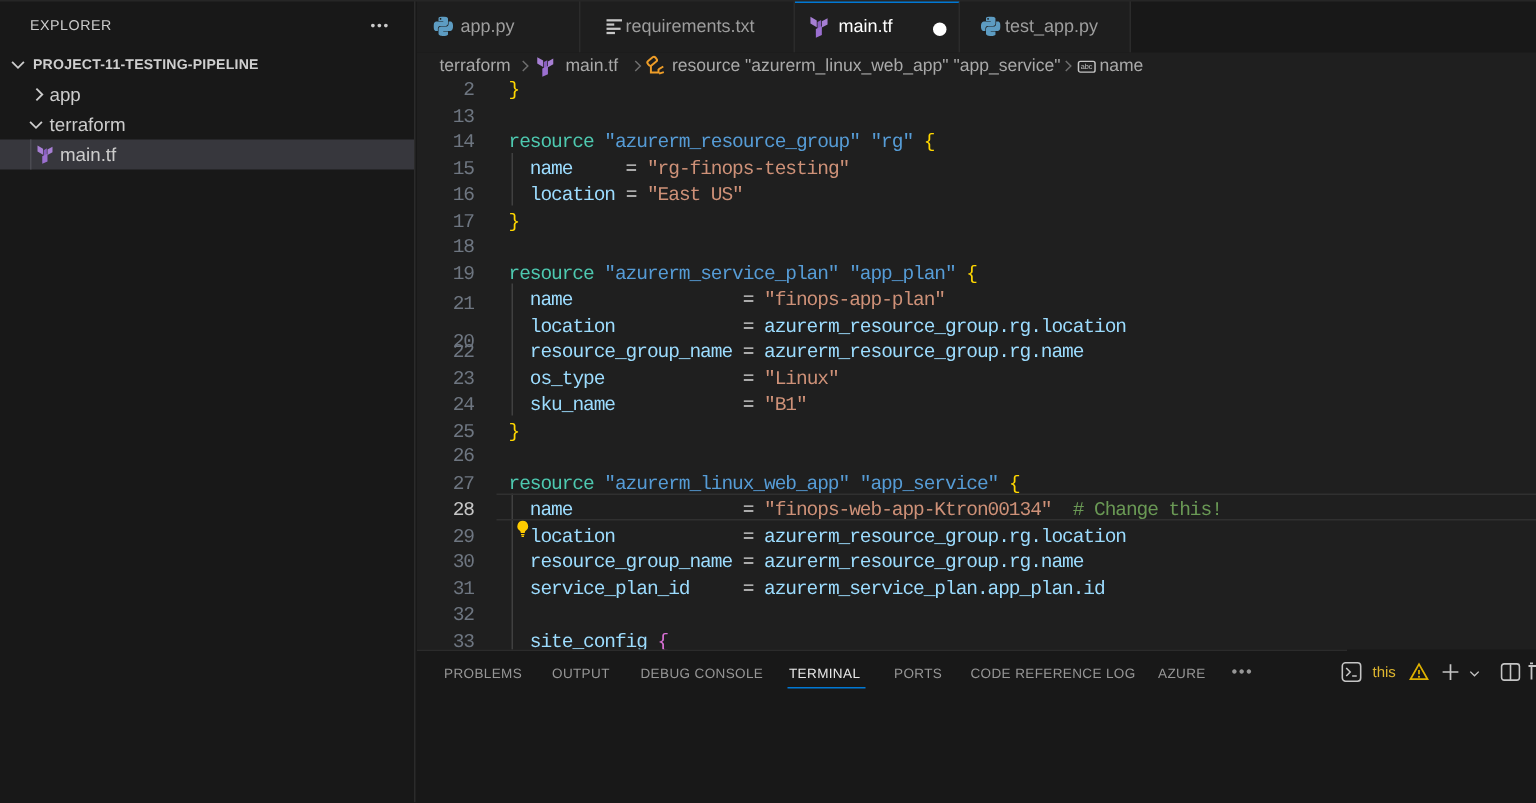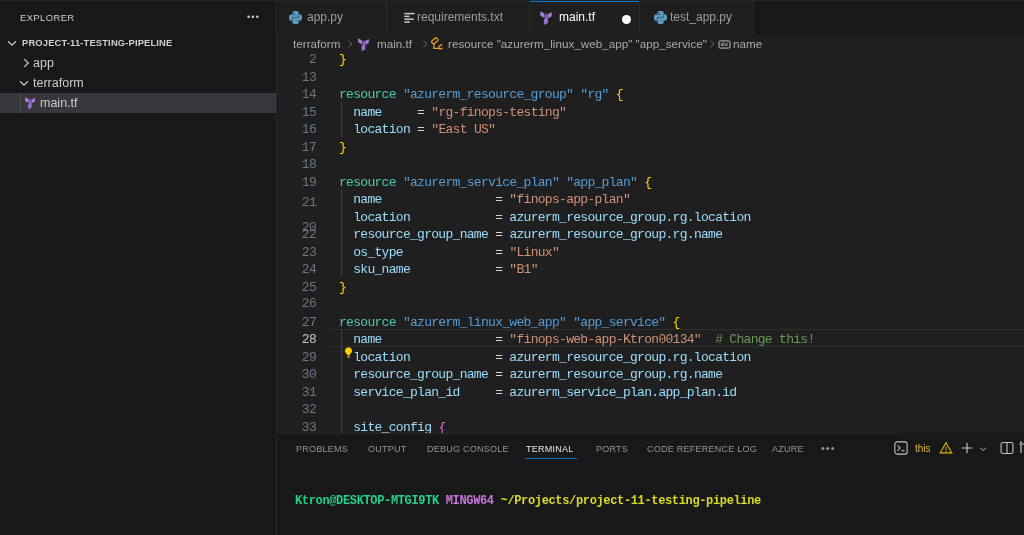--- a/index.html
+++ b/index.html
@@ -239,16 +239,15 @@
       <path d="M3.5 6 8 10.5 12.5 6" fill="none" stroke="#c5c5c5" stroke-width="1.5"></path>
     </svg>
     <svg class="abs" style="left:722px;top:7px;" width="14" height="14" viewBox="0 0 16 16">
       <rect x="1.2" y="1.8" width="13.6" height="12.4" rx="2" fill="none" stroke="#c5c5c5" stroke-width="1.2"></rect>
       <path d="M8 2v12" stroke="#c5c5c5" stroke-width="1.2"></path>
     </svg>
     <svg class="abs" style="left:740px;top:7px;" width="6" height="14" viewBox="0 0 6 14">
       <path d="M1 3h5 M3 3v9 M2 1.2h2" stroke="#c5c5c5" stroke-width="1.2" fill="none"></path>
     </svg>
 
-    <div class="term-line" style="top:60px;font-weight:bold;"><span style="color:#23d18b;">Ktron@DESKTOP-MTGI9TK</span><span style="color:#cccccc;"> </span><span style="color:#c678dd;">MINGW64</span> <span style="color:#d9d926;">~/Projects/project-11-testing-pipeline</span></div>
   </div>
 
 </div>
 
 </body></html>

